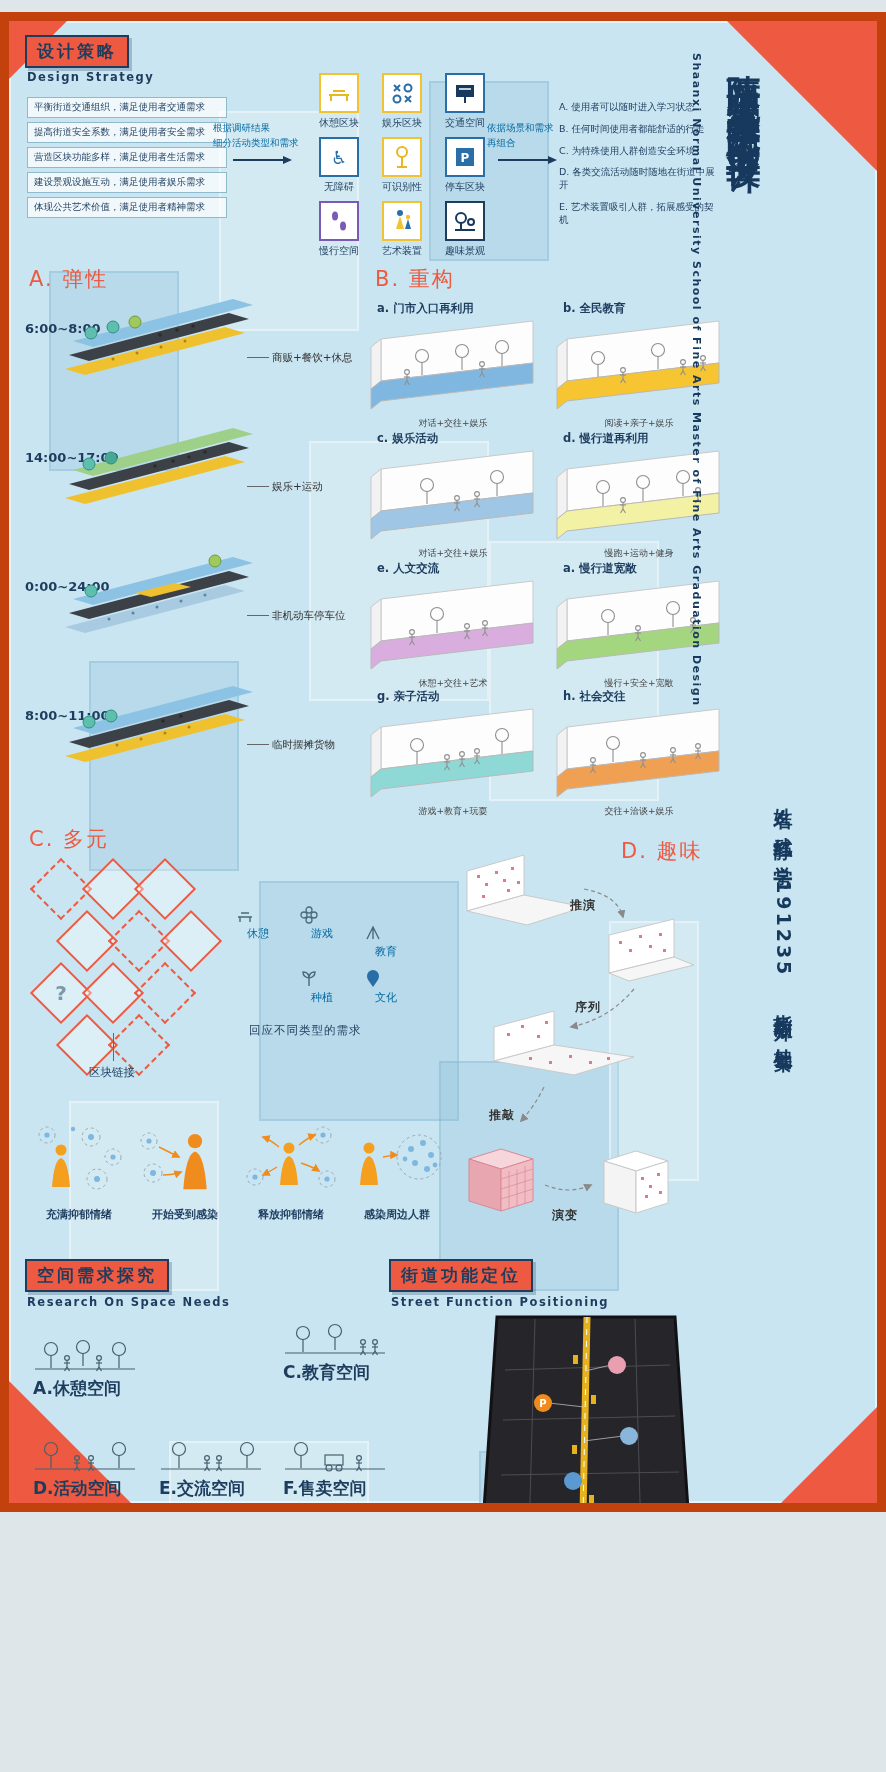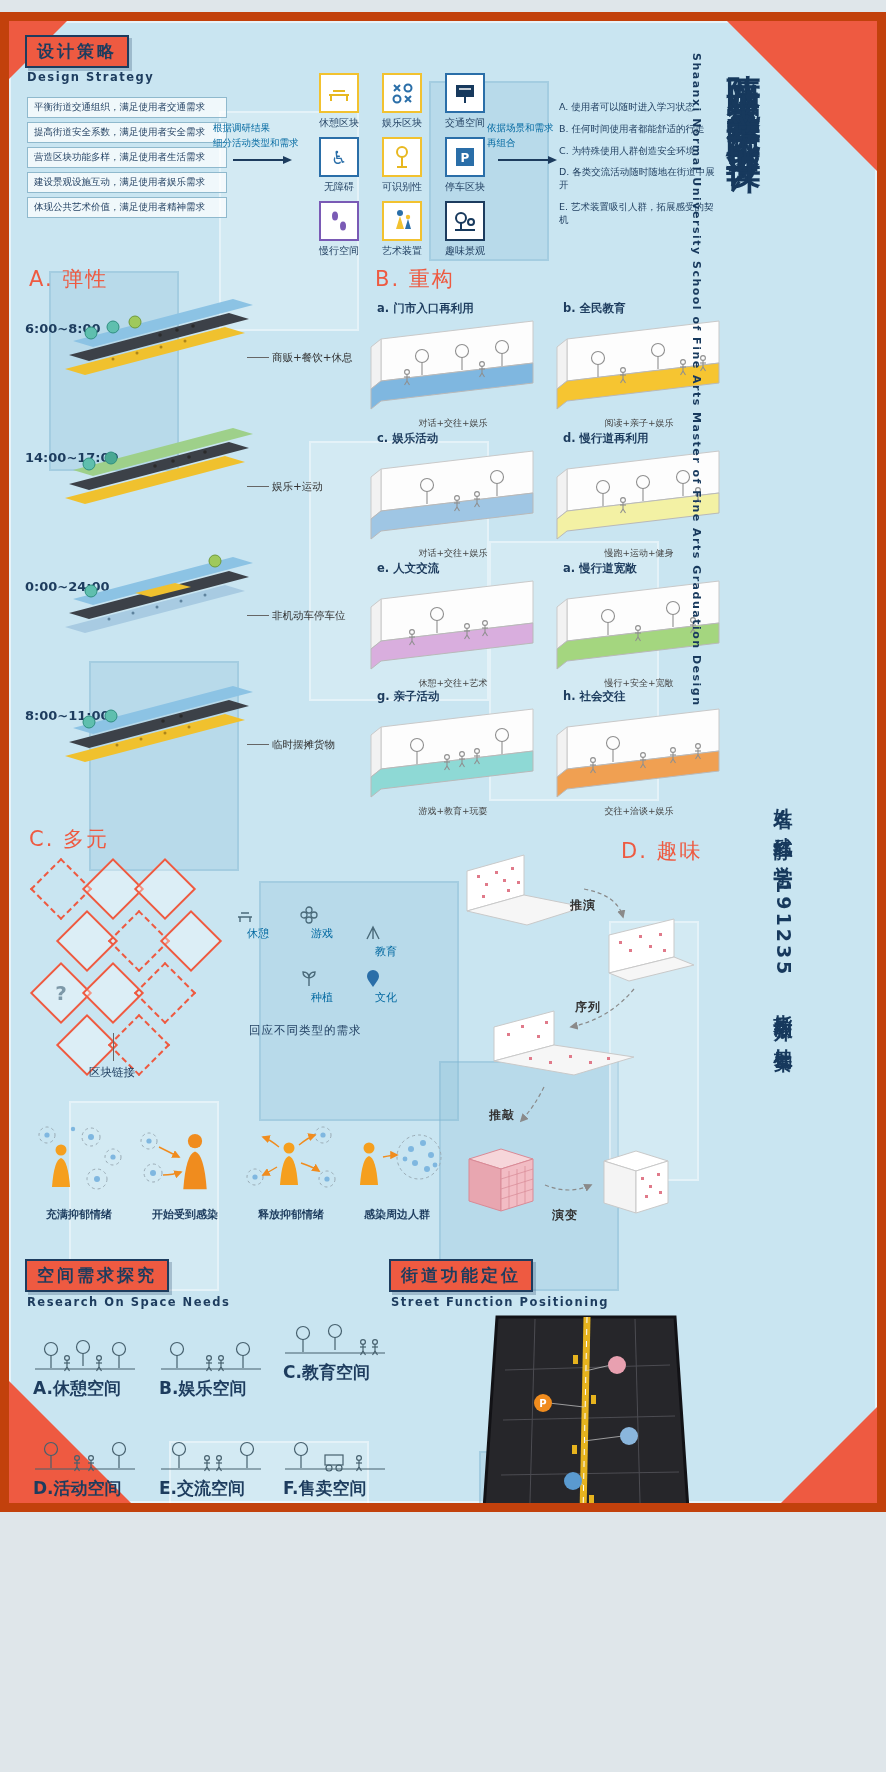--- a/index.html
+++ b/index.html
@@ -681,32 +681,20 @@
           <line x1="2" y1="46" x2="102" y2="46"></line>
           <use href="#tree" x="18" y="45"></use>
           <use href="#tree" x="50" y="43"></use>
           <use href="#tree" x="86" y="45"></use>
           <use href="#person" x="66" y="46"></use>
           <use href="#person" x="34" y="46"></use>
         </g>
       </svg>
     <div class="sp-label">A.休憩空间</div>
   </div>
-  <div class="sp-item" style="left:150px;top:1302px">
-    <svg width="104" height="52" viewBox="0 0 104 52">
-        <g stroke="#46606e" fill="none" stroke-width="1.2">
-          <line x1="2" y1="46" x2="102" y2="46"></line>
-          <use href="#tree" x="18" y="45"></use>
-          <use href="#tree" x="84" y="45"></use>
-          <use href="#person" x="50" y="46"></use>
-          <use href="#person" x="62" y="46"></use>
-        </g>
-      </svg>
-    <div class="sp-label">B.娱乐空间</div>
-  </div>
   <div class="sp-item" style="left:274px;top:1286px">
     <svg width="104" height="52" viewBox="0 0 104 52">
         <g stroke="#46606e" fill="none" stroke-width="1.2">
           <line x1="2" y1="46" x2="102" y2="46"></line>
           <use href="#tree" x="20" y="45"></use>
           <use href="#tree" x="52" y="43"></use>
           <use href="#person" x="80" y="46"></use>
           <use href="#person" x="92" y="46"></use>
         </g>
       </svg>

